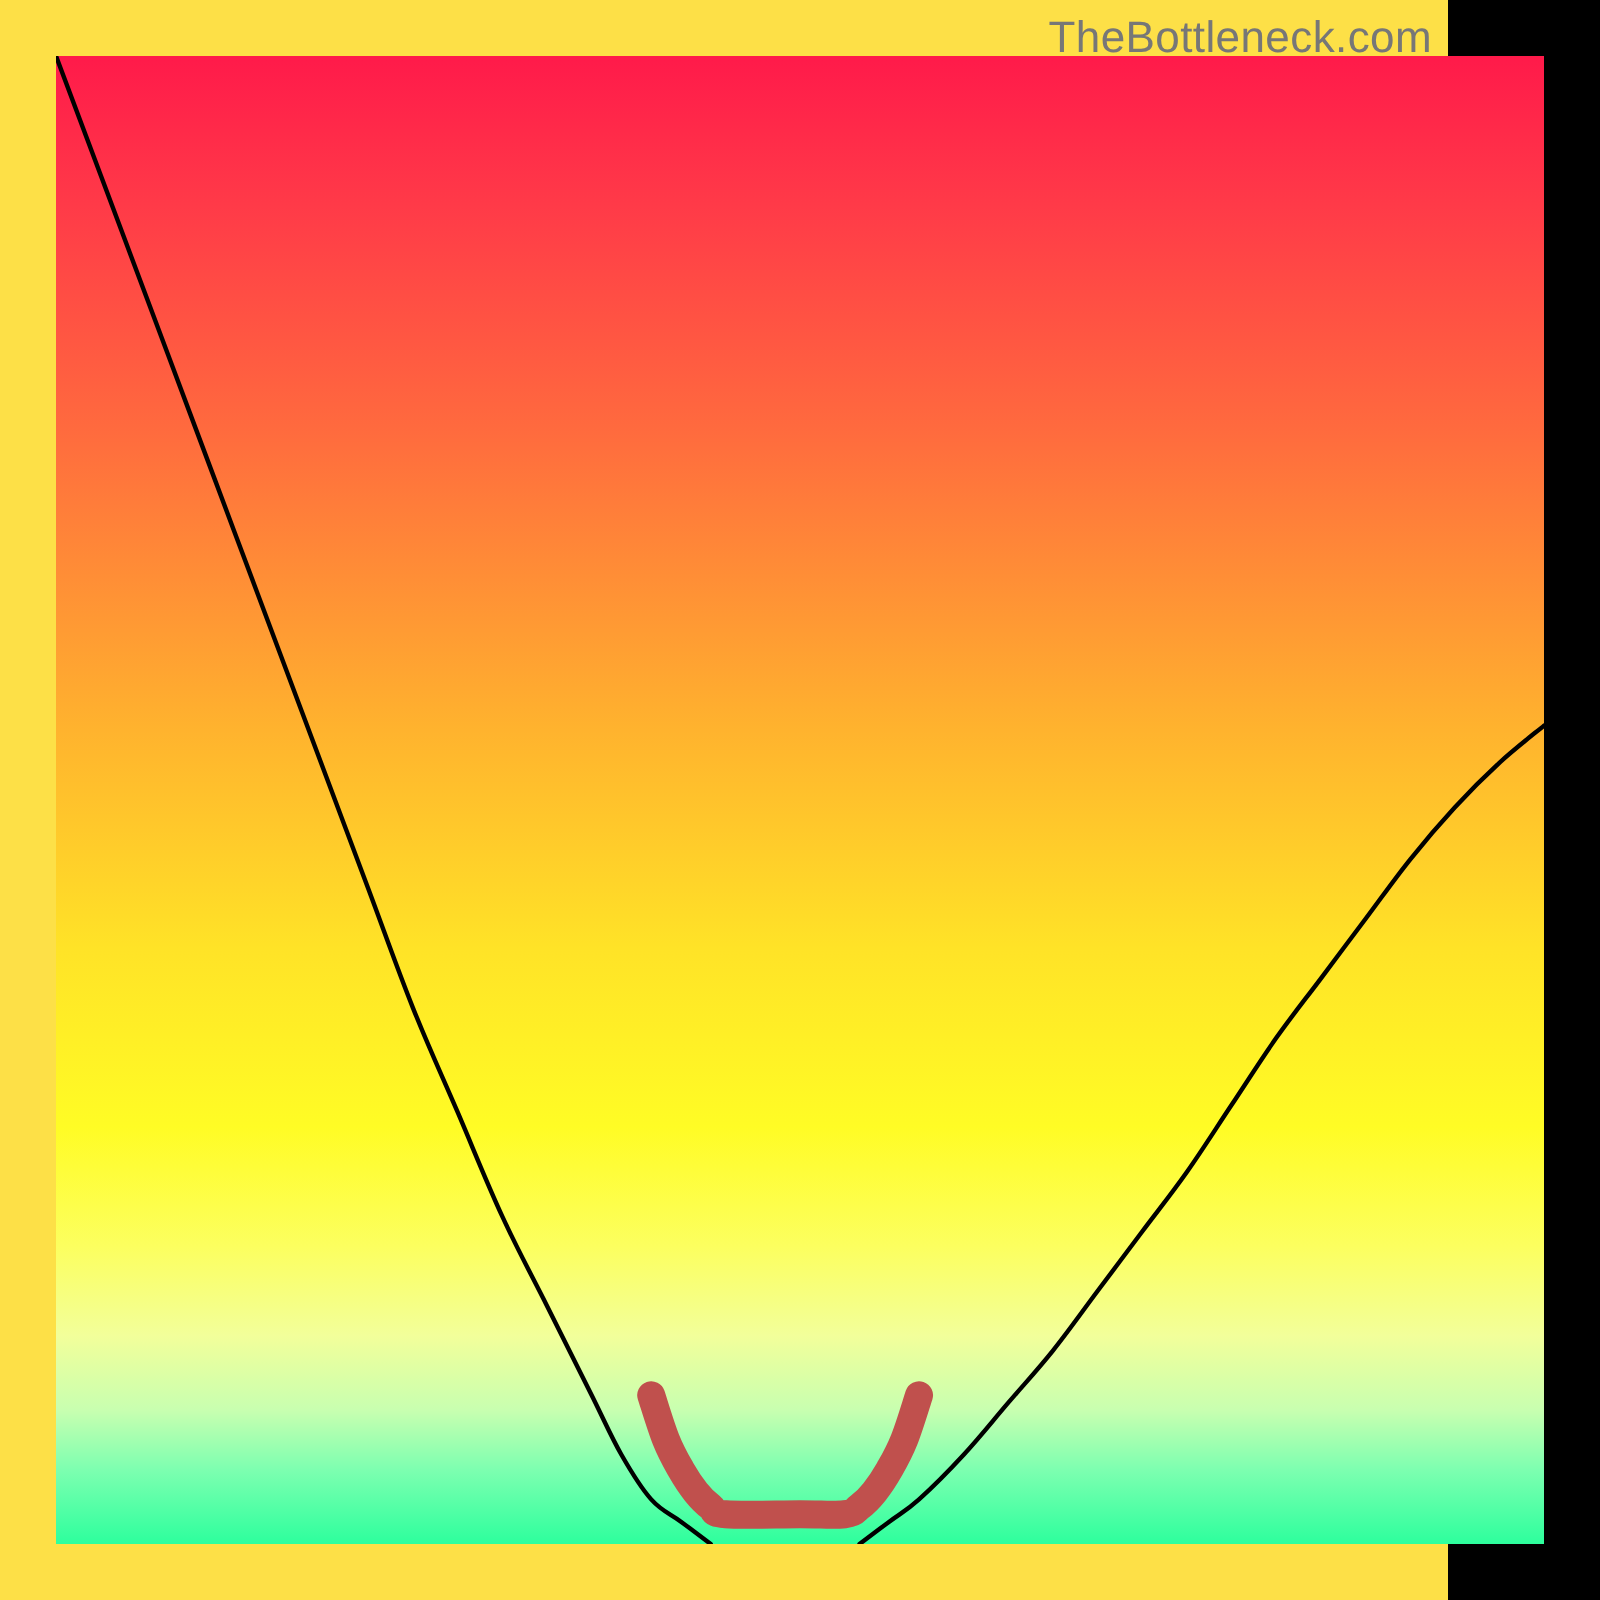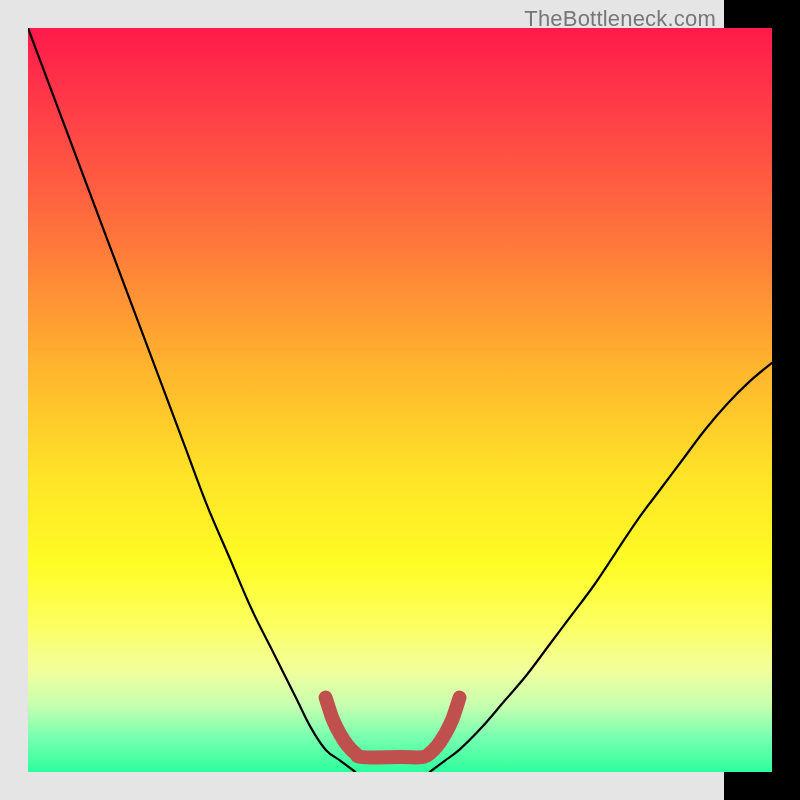--- a/index.html
+++ b/index.html
@@ -8,21 +8,21 @@
     width: 800px;
     height: 800px;
     overflow: hidden;
     background: #000;
     font-family: Arial, Helvetica, sans-serif;
   }
   .frame {
     position: relative;
     width: 724px;
     height: 800px;
-    background: #e5e5e5;
+    background: #fde047;
   }
   .plot-area {
     position: absolute;
     left: 28px;
     top: 28px;
     width: 744px;
     height: 744px;
     background: linear-gradient(
       to bottom,
       #ff1a4a 0%,

